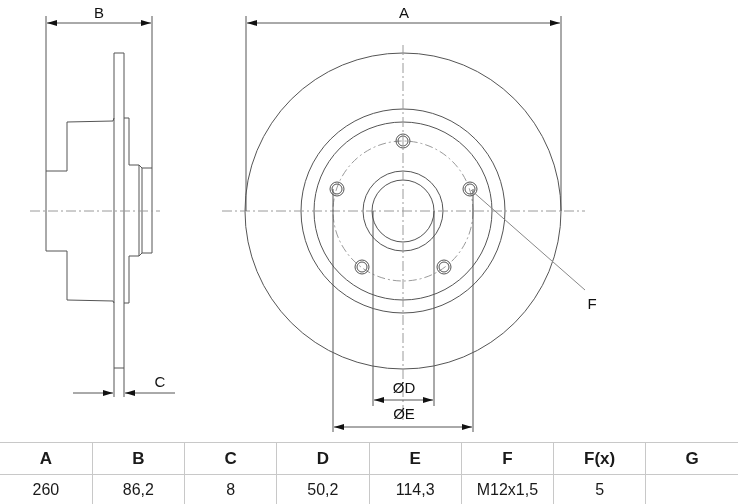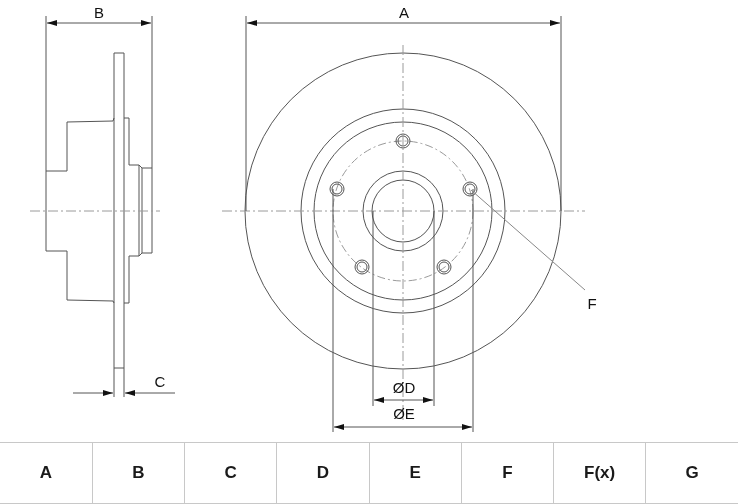--- a/index.html
+++ b/index.html
@@ -110,14 +110,24 @@
       <tr class="hdr">
     <td>A</td>
     <td>B</td>
     <td>C</td>
     <td>D</td>
     <td>E</td>
     <td>F</td>
     <td>F(x)</td>
     <td>G</td>
   </tr>
+  <tr class="val">
+    <td>260</td>
+    <td>86,2</td>
+    <td>8</td>
+    <td>50,2</td>
+    <td>114,3</td>
+    <td>M12x1,5</td>
+    <td>5</td>
+    <td></td>
+  </tr>
 </tbody>
   </table>
 
 </body></html>

